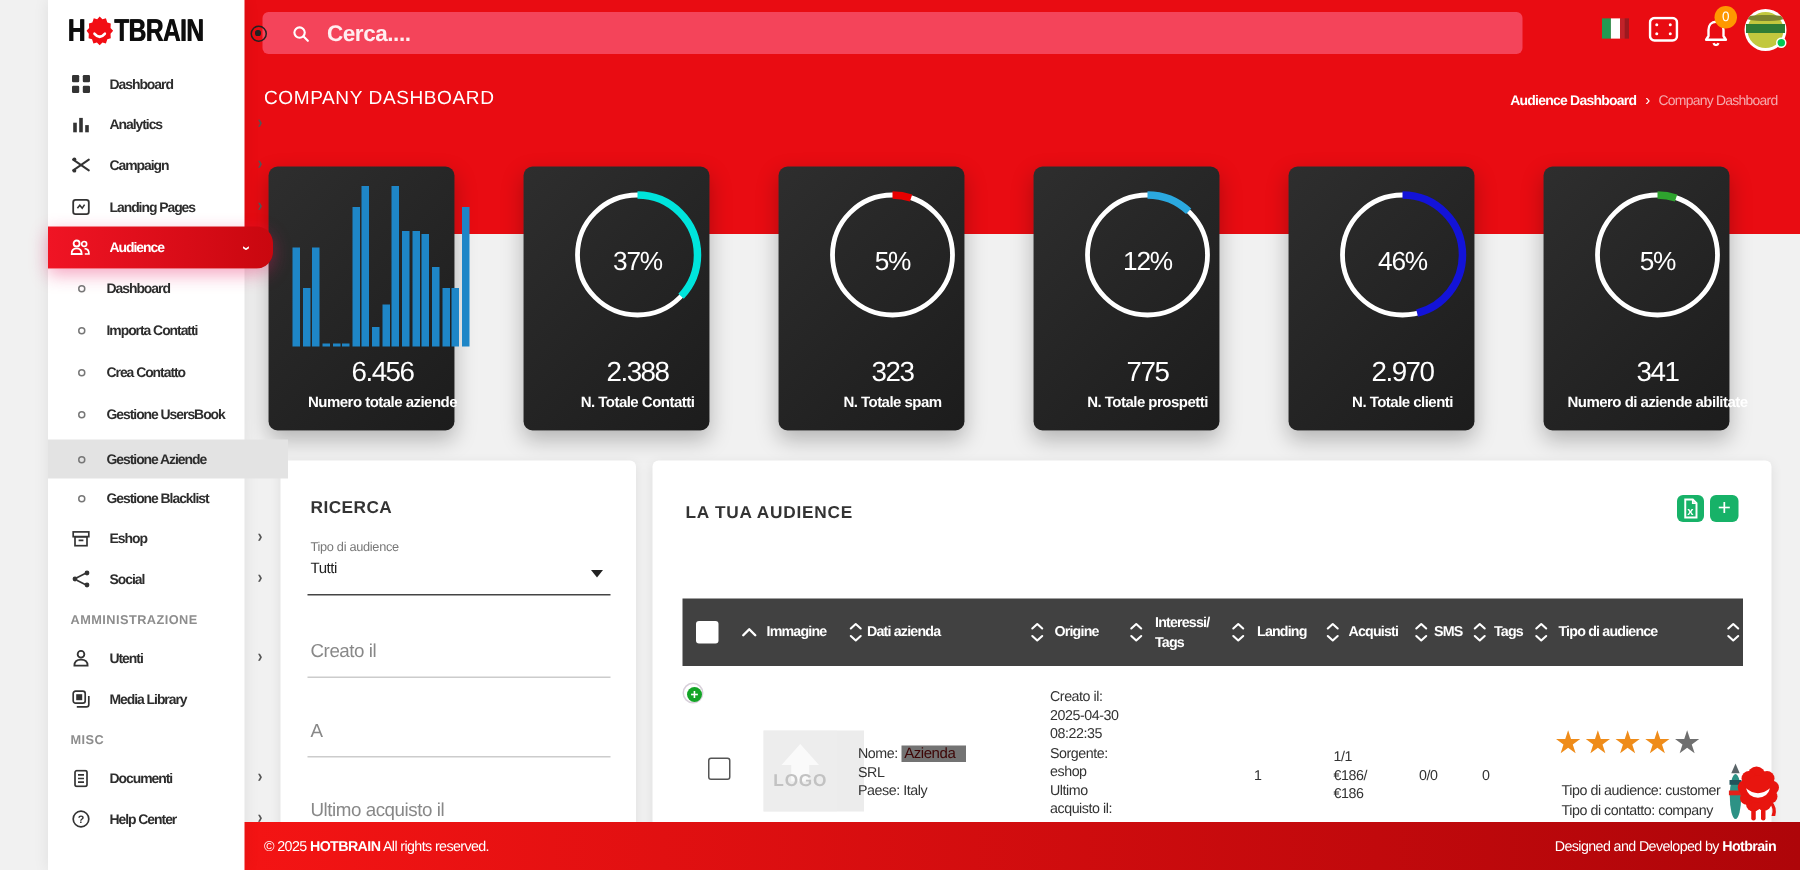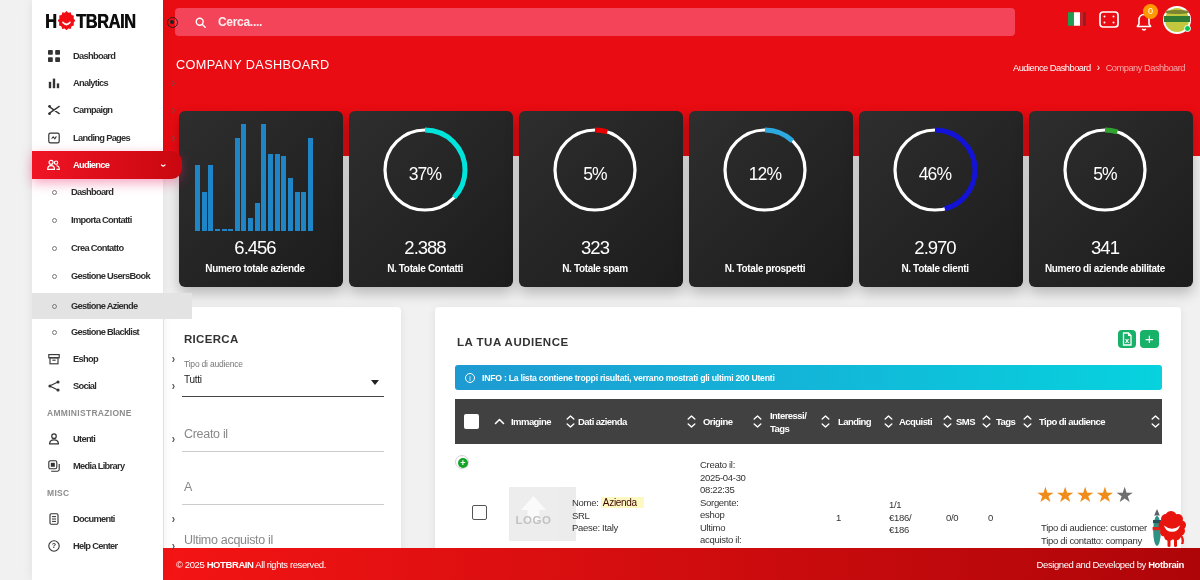--- a/index.html
+++ b/index.html
@@ -19,39 +19,39 @@
 .mitem.active .ch { color:#fff; transform:scaleY(.8); }
 .sub { position:absolute; left:0; width:160px; height:26px; display:flex; align-items:center; }
 .sub .dot { width:5px; height:5px; border:1.5px solid #777; border-radius:50%; margin-left:20px; }
 .sub .tx { margin-left:14px; font-size:9.3px; color:#2d2d2d; font-weight:bold; letter-spacing:-0.7px; }
 .sub.selected { background:#e3e3e3; }
 .shead { position:absolute; left:15px; font-size:8.5px; color:#8d8d8d; font-weight:bold; letter-spacing:.3px; }
 
 
 #header { position:absolute; left:160px; top:0; width:1040px; height:156px; background:#e90c12; z-index:1; }
 #searchbox { position:absolute; left:15px; top:8px; width:840px; height:28px; background:#f4445a; border-radius:4px; display:flex; align-items:center; }
-#searchbox .ph { color:#ffeef0; font-size:12px; font-weight:bold; margin-left:43px; letter-spacing:-0.3px; }
+#searchbox .ph { color:#ffeef0; font-size:15px; font-weight:bold; margin-left:43px; letter-spacing:-0.3px; }
 #pagetitle { position:absolute; left:16px; top:58px; color:#fff; font-size:12.7px; font-weight:normal; letter-spacing:.4px; }
 #crumbs { position:absolute; right:15px; top:62px; font-size:9.3px; color:#fff; letter-spacing:-0.5px; }
-#crumbs b { font-weight:normal; }
+#crumbs b { font-weight:bold; }
 #crumbs .sep { margin:0 6px; font-size:10px; }
 #crumbs .cur { color:#f5a9ad; }
 
 
-.card { position:absolute; top:111px; width:164px; height:176px; background:linear-gradient(135deg,#2e2e2e,#1c1c1c); border-radius:6px; z-index:2; box-shadow:0 6px 14px rgba(0,0,0,.25); color:#fff; }
+.card { position:absolute; top:111px; width:124px; height:176px; background:linear-gradient(135deg,#2e2e2e,#1c1c1c); border-radius:6px; z-index:2; box-shadow:0 6px 14px rgba(0,0,0,.25); color:#fff; }
 .bars { position:absolute; left:16px; bottom:56px; width:118px; height:108px; display:flex; align-items:flex-end; justify-content:space-between; }
 .bars i { display:block; width:5px; background:#1e86c7; }
 .donut { position:absolute; left:33px; top:16px; }
 .pct { position:absolute; left:0; top:53px; width:152px; text-align:center; font-size:17.5px; color:#fff; letter-spacing:-0.8px; }
 .cnum { position:absolute; left:0; top:126px; width:152px; text-align:center; font-size:18.5px; color:#fff; letter-spacing:-1px; }
 .clbl { position:absolute; left:0; top:152px; width:152px; text-align:center; font-size:10px; font-weight:bold; color:#fff; letter-spacing:-0.35px; }
 
 
 .panel { position:absolute; top:307px; background:#fff; border-radius:4px; box-shadow:0 2px 8px rgba(0,0,0,.08); z-index:2; }
-#ricerca { left:164px; width:237px; height:273px; }
+#ricerca { left:187px; width:237px; height:273px; }
 #ricerca h3 { position:absolute; left:20px; top:26px; font-size:11.5px; color:#333; font-weight:bold; letter-spacing:.3px; }
 .flabel { position:absolute; left:20px; font-size:8.5px; color:#777; letter-spacing:-0.2px; }
 .fval { position:absolute; left:20px; font-size:10px; color:#222; letter-spacing:-0.3px; }
 .uline { position:absolute; left:18px; width:202px; border-bottom:1px solid #444; }
 .uline.lt { border-bottom:1px solid #ccc; }
 .caret { position:absolute; right:22px; width:0; height:0; border-left:4px solid transparent; border-right:4px solid transparent; border-top:5px solid #222; }
 
 #tablepanel { left:435px; width:746px; height:273px; }
 #tablepanel h3 { position:absolute; left:22px; top:29px; font-size:11.5px; color:#333; font-weight:bold; letter-spacing:.5px; }
 #btn-x { position:absolute; right:45px; top:23px; width:18px; height:18px; background:#17b268; border-radius:4px; }
@@ -156,20 +156,21 @@
   <div class="pct">5%</div>
   <div class="cnum">323</div>
   <div class="clbl">N. Totale spam</div>
 </div>
 <div class="card" style="left:689px">
   <svg class="donut" width="86" height="86" viewBox="0 0 86 86">
     <circle cx="43" cy="43" r="40" fill="none" stroke="#fff" stroke-width="3.2"></circle>
     <circle cx="43" cy="43" r="40" fill="none" stroke="#2ba9e0" stroke-width="5" stroke-dasharray="30.2 221.1" transform="rotate(-90 43 43)"></circle>
   </svg>
   <div class="pct">12%</div>
+  <div class="cnum">775</div>
   <div class="clbl">N. Totale prospetti</div>
 </div>
 <div class="card" style="left:859px">
   <svg class="donut" width="86" height="86" viewBox="0 0 86 86">
     <circle cx="43" cy="43" r="40" fill="none" stroke="#fff" stroke-width="3.2"></circle>
     <circle cx="43" cy="43" r="40" fill="none" stroke="#1313d8" stroke-width="5" stroke-dasharray="115.6 135.7" transform="rotate(-90 43 43)"></circle>
   </svg>
   <div class="pct">46%</div>
   <div class="cnum">2.970</div>
   <div class="clbl">N. Totale clienti</div>
@@ -199,21 +200,20 @@
 </div>
 
 <div class="panel" id="tablepanel">
   <h3>LA TUA AUDIENCE</h3>
   <div id="btn-x"><svg width="18" height="18" viewBox="0 0 18 18">
         <path d="M5.5 3 h5 l2.5 2.5 V15 h-7.5 z" fill="none" stroke="#fff" stroke-width="1.3"></path>
         <path d="M10.5 3 v2.5 h2.5" fill="none" stroke="#fff" stroke-width="1.1"></path>
         <text x="9" y="13" font-size="7.5" font-weight="bold" fill="#fff" text-anchor="middle" font-family="Liberation Sans">x</text>
       </svg></div>
   <div id="btn-plus">+</div>
-  <div id="infobar"><i class="ii">i</i>INFO : La lista contiene troppi risultati, verrano mostrati gli ultimi 200 Utenti</div>
   <div id="thead">
     <div class="cb"></div>
     <div class="c" style="left:39px">
         <svg width="11" height="7" viewBox="0 0 11 7">
           <path d="M1.5 5.5 L5.5 1.5 L9.5 5.5" fill="none" stroke="#fff" stroke-width="1.6" stroke-linecap="round" stroke-linejoin="round"></path>
         </svg>
       </div>
     <div class="c" style="left:56px">Immagine</div>
       <div class="c" style="left:111px">
         <svg width="9" height="13" viewBox="0 0 9 13">
@@ -271,21 +271,21 @@
   </div>
   <div class="rowplus"></div>
   <div id="rowcb"></div>
   <div id="logoimg">
     <svg width="49" height="54" viewBox="0 0 49 54">
         <rect width="49" height="54" fill="#ededed"></rect>
         <path d="M24.5 9 L37 23 H30.5 V34 H18.5 V23 H12 Z" fill="#fafafa"></path>
         <text x="24.5" y="37" font-size="11.5" font-weight="bold" fill="#c2c2c2" text-anchor="middle" font-family="Liberation Sans" letter-spacing="0.5">LOGO</text>
       </svg>
   </div>
-  <div class="rcell" style="left:137px;top:190px">Nome: <span style="background:#fef9c3;color:#3d0505;padding:0 2px;font-size:10px">Azienda&nbsp;&nbsp;</span><br>SRL<br>Paese: Italy</div>
+  <div class="rcell" style="left:137px;top:190px">Nome: <span style="background:#737373;color:#3d0505;padding:0 2px;font-size:10px">Azienda&nbsp;&nbsp;</span><br>SRL<br>Paese: Italy</div>
   <div class="rcell" style="left:265px;top:152px">Creato il:<br>2025-04-30<br>08:22:35<br>Sorgente:<br>eshop<br>Ultimo<br>acquisto il:</div>
   <div class="rcell" style="left:401px;top:205px">1</div>
   <div class="rcell" style="left:454px;top:192px">1/1<br>€186/<br>€186</div>
   <div class="rcell" style="left:511px;top:205px">0/0</div>
   <div class="rcell" style="left:553px;top:205px">0</div>
   <div class="stars">★★★★<span class="off">★</span></div>
   <div class="rcell" style="left:606px;top:215px">Tipo di audience: customer<br>Tipo di contatto: company</div>
   <svg style="position:absolute;left:716px;top:200px" width="36" height="42" viewBox="0 0 36 42">
     <path d="M6 2 L8.8 8.5 L3.2 8.5 Z" fill="#5a6468"></path>
     <ellipse cx="6" cy="24" rx="3.8" ry="15" fill="#2d9285"></ellipse>

